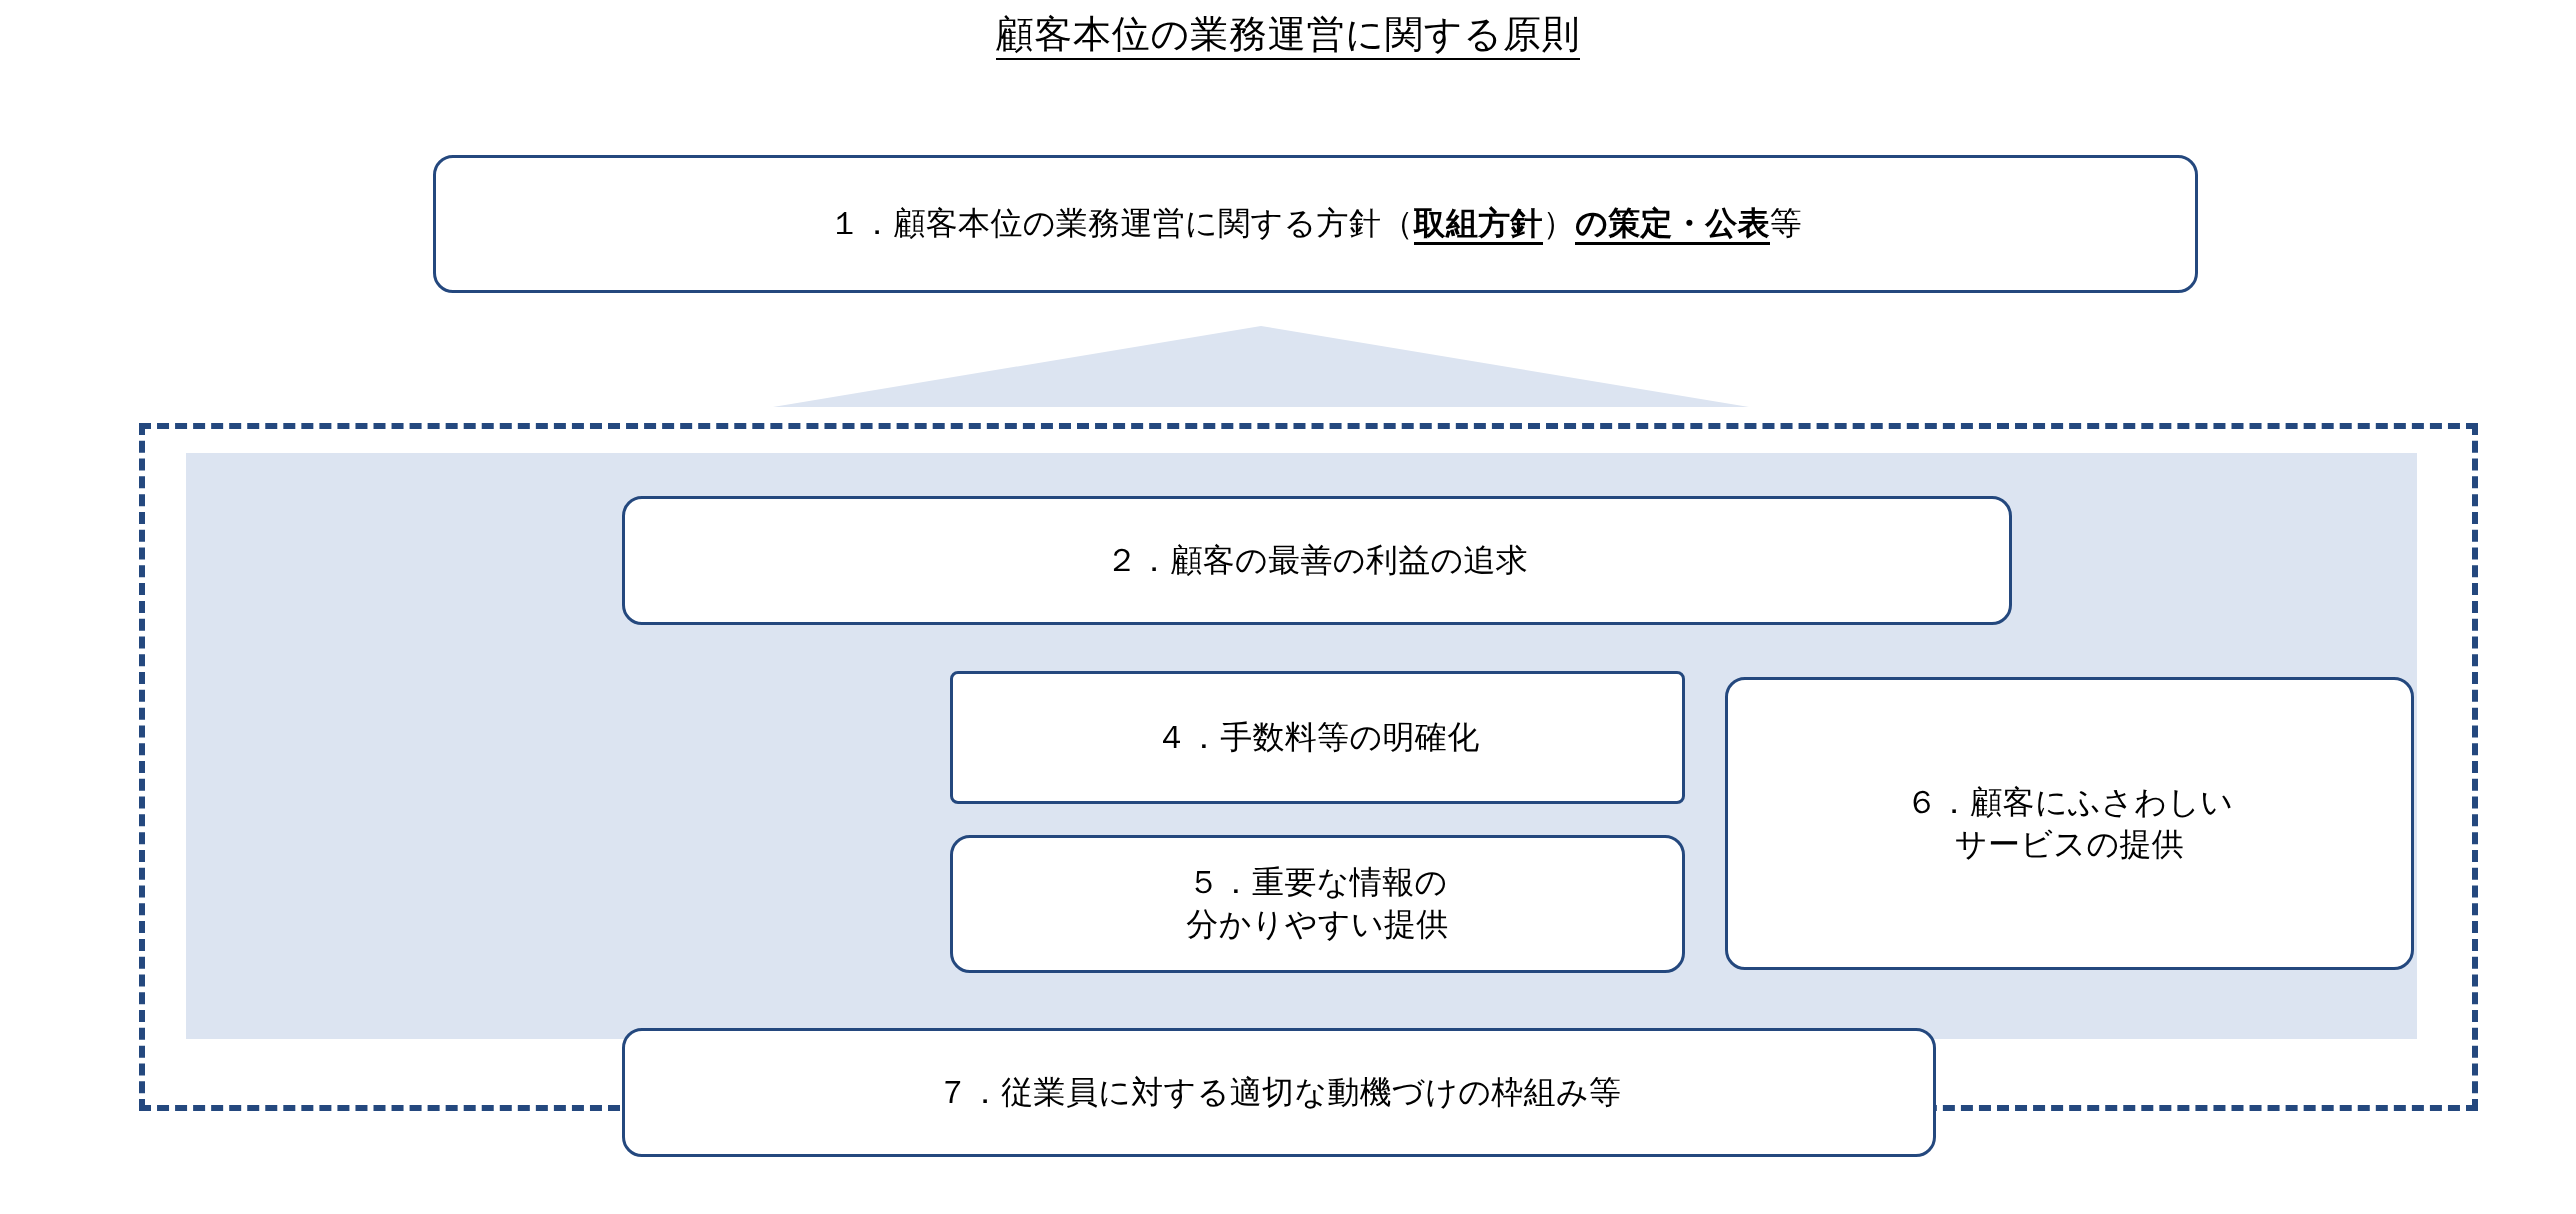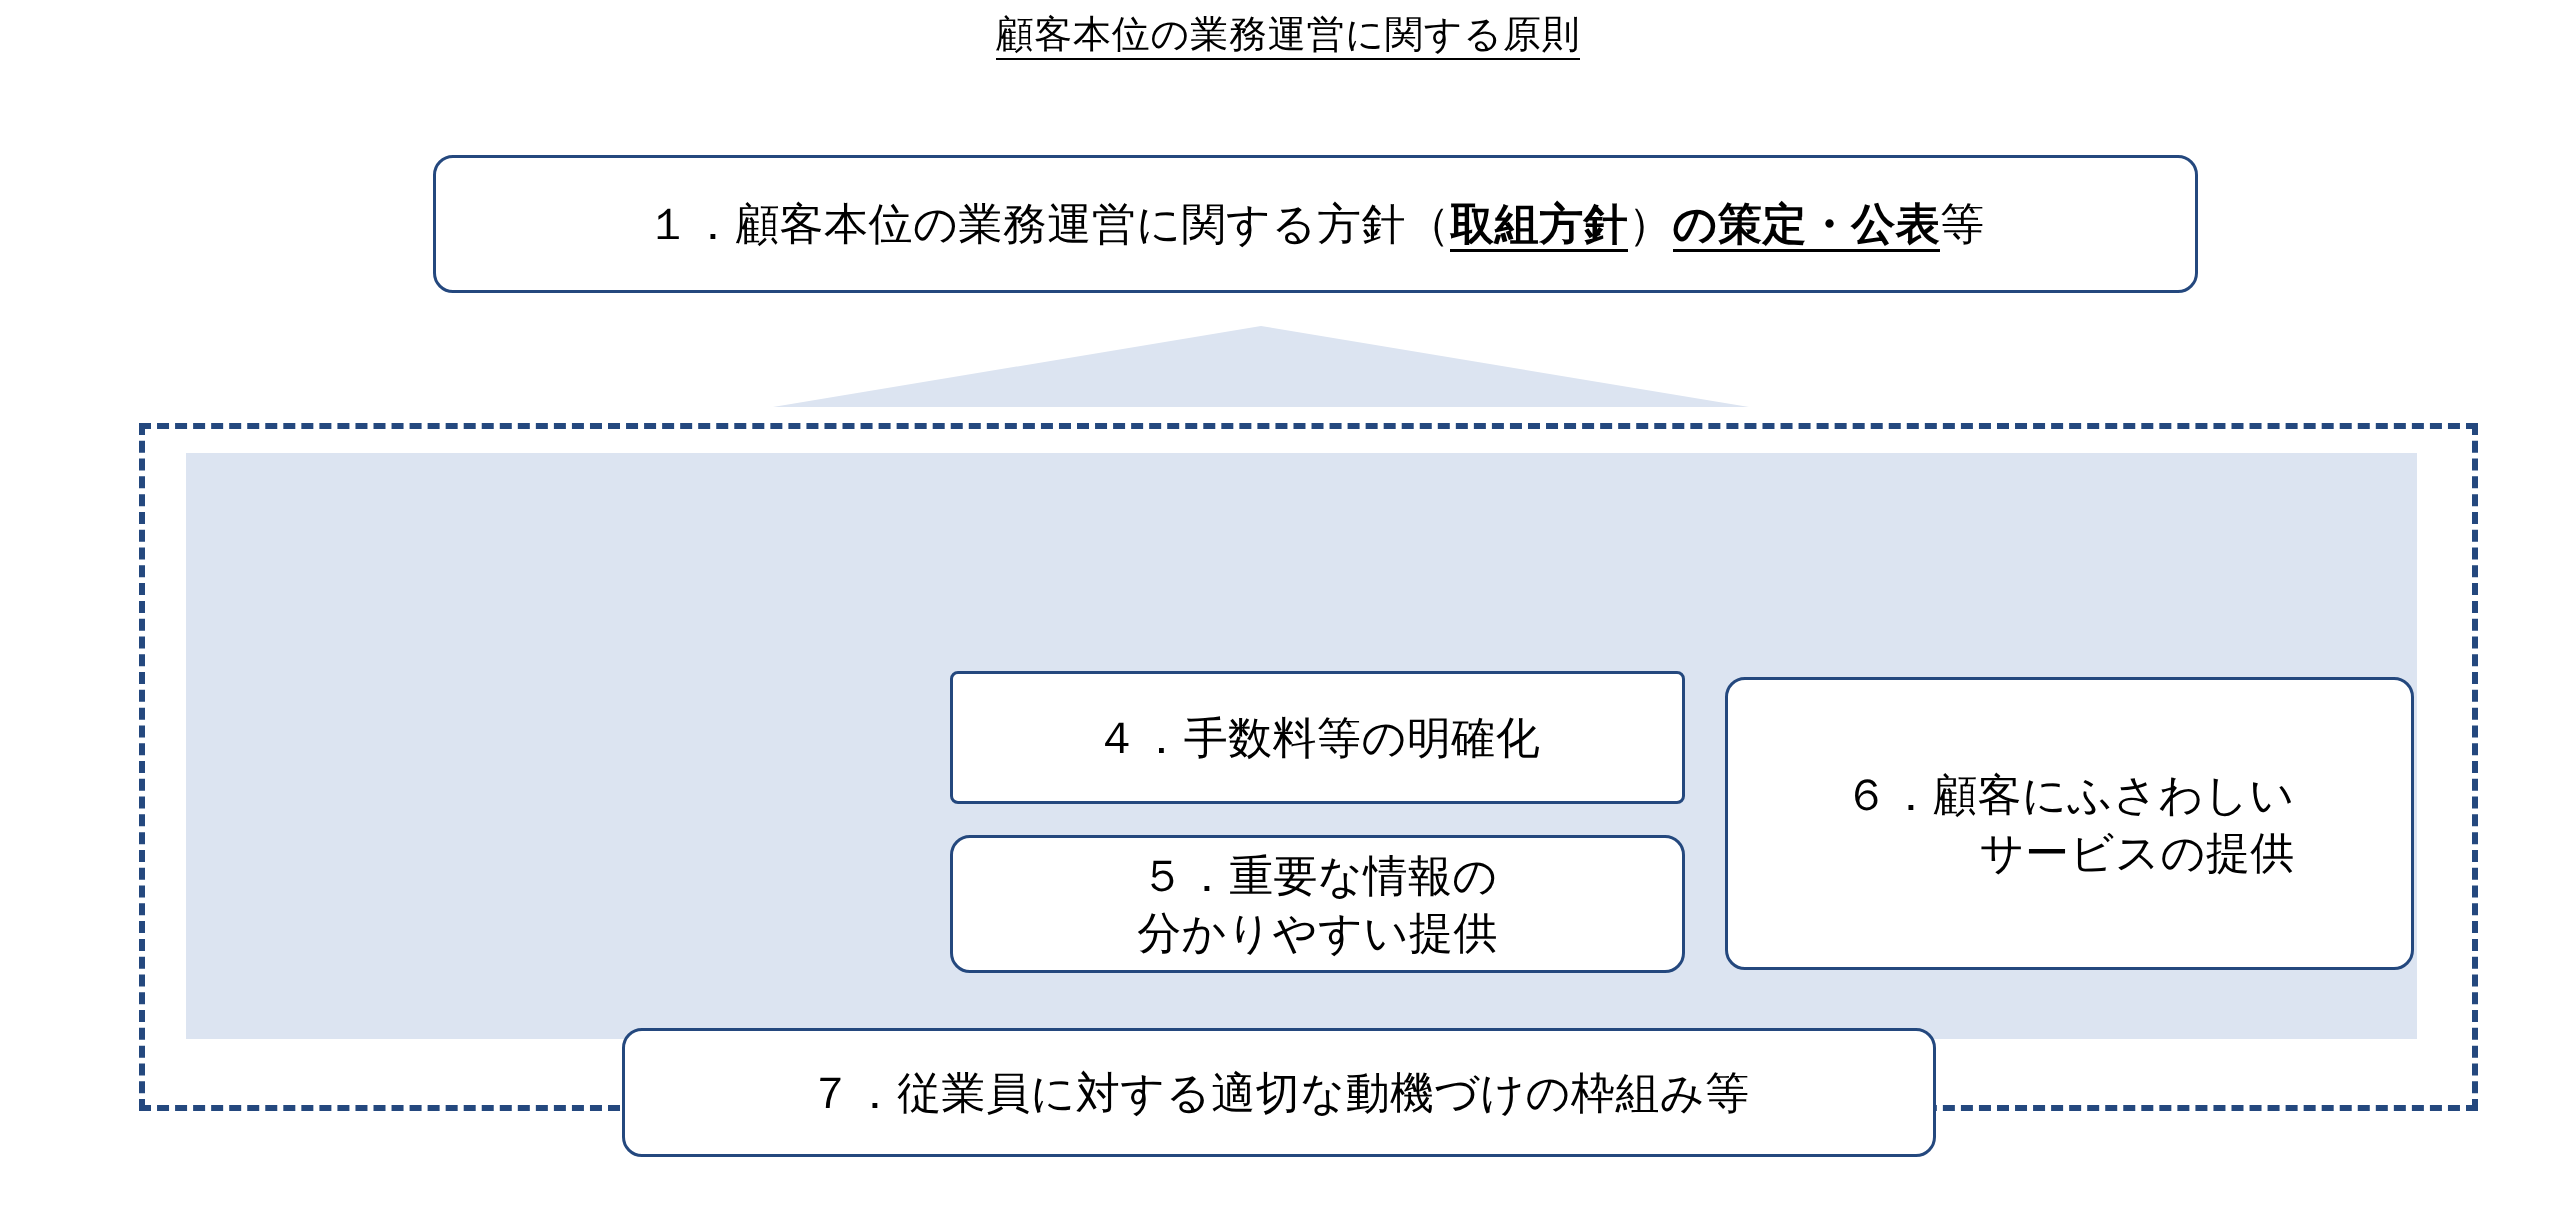--- a/index.html
+++ b/index.html
@@ -43,22 +43,22 @@
   
   .rbox {
     position: absolute;
     box-sizing: border-box;
     background: #ffffff;
     border: 3.1px solid #24487E;
     border-radius: 20px;
     display: flex;
     align-items: center;
     justify-content: center;
-    text-align: right;
-    font-size: 44px;
+    text-align: center;
+    font-size: 32px;
     line-height: 1.30;
     letter-spacing: 0.01em;
     color: #000000;
   }
   .rbox .lbl { display: block; }
   .rbox .lbl .ln { display: block; white-space: nowrap; }
 
   
   .em-bu {
     font-weight: bold;
@@ -125,20 +125,25 @@
       </span>
     </span>
   </div>
 
   <div id="flow-arrow"></div>
 
   <div id="dashed-container"></div>
 
   <div id="blue-panel"></div>
 
+  <div class="rbox" id="box-2">
+    <span class="lbl">
+      <span class="ln">２．顧客の最善の利益の追求</span>
+    </span>
+  </div>
 
 
   <div class="rbox" id="box-4">
     <span class="lbl">
       <span class="ln">４．手数料等の明確化</span>
     </span>
   </div>
 
   <div class="rbox" id="box-5">
     <span class="lbl">

